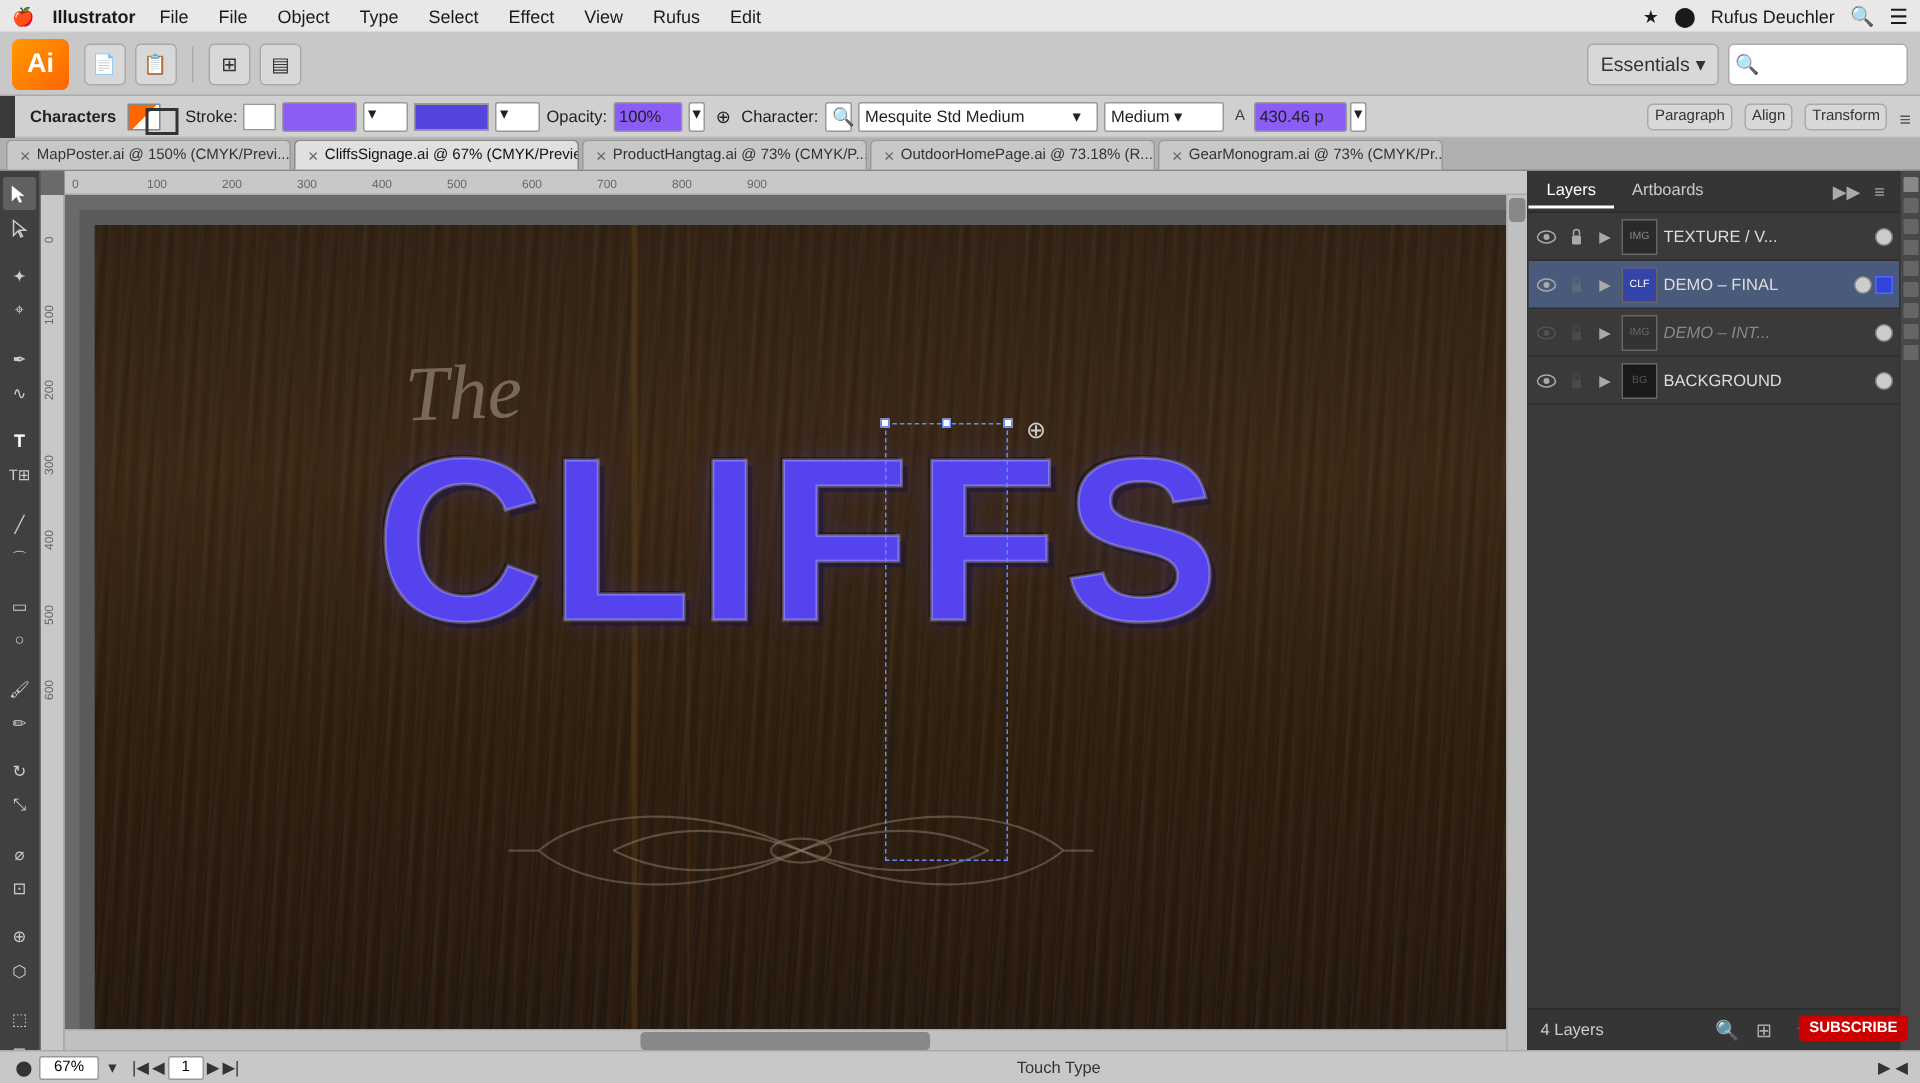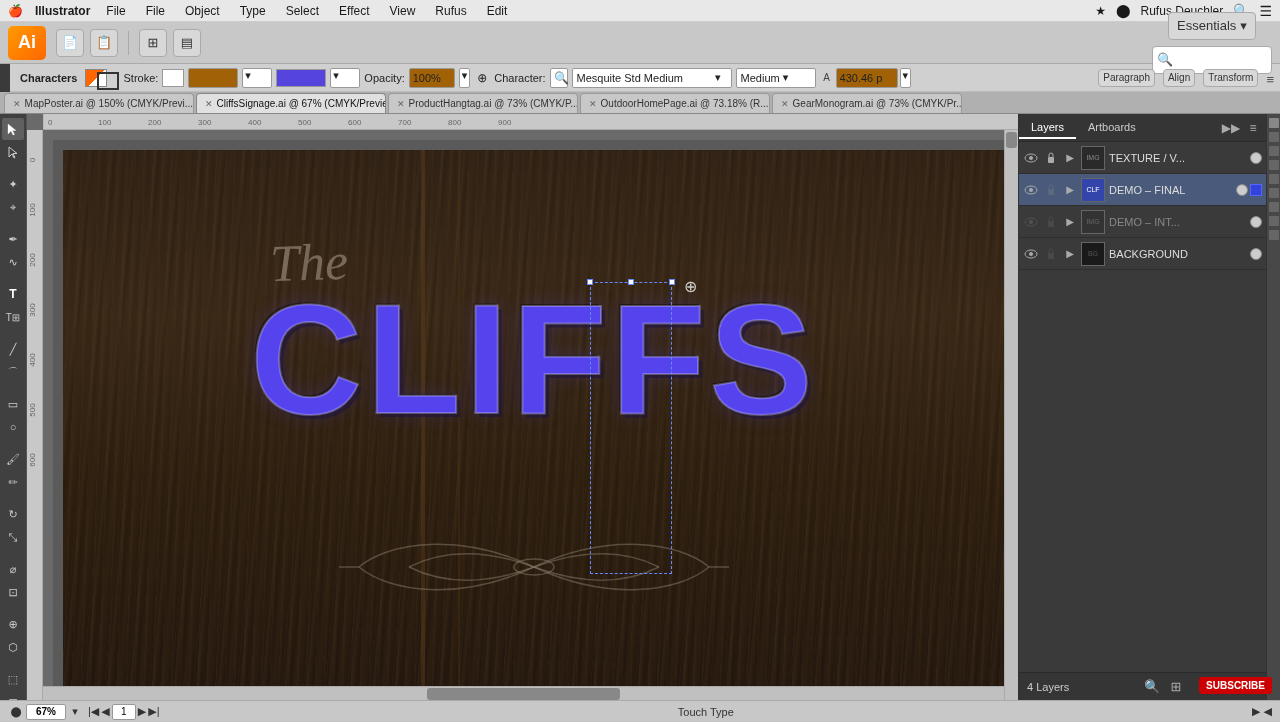--- a/index.html
+++ b/index.html
@@ -76,21 +76,21 @@
     .charbar-swatch {
       width: 22px; height: 18px;
       border: 1px solid #888;
       background: white;
       display: inline-block;
     }
     .charbar-input {
       height: 20px;
       border: 1px solid #999;
       border-radius: 2px;
-      background: #a16207;
+      background: #8b5cf6;
       padding: 0 3px;
       font-size: 11px;
       color: #222;
     }
     .charbar-select {
       height: 20px;
       border: 1px solid #999;
       border-radius: 2px;
       background: white;
       padding: 0 2px;
@@ -362,21 +362,20 @@
       left: 0;
       right: 0;
     }
     .zoom-input {
       width: 40px; height: 16px;
       border: 1px solid #999;
       border-radius: 2px;
       text-align: center;
       font-size: 10px;
       background: white;
-      font-weight: bold;
     }
     .page-input {
       width: 24px; height: 16px;
       border: 1px solid #999;
       border-radius: 2px;
       text-align: center;
       font-size: 10px;
       background: white;
     }
   </style>
@@ -404,21 +403,21 @@
   </div>
 </div>
 
 <div id="toolbar">
   <div class="ai-logo">Ai</div>
   <div class="toolbar-btn">📄</div>
   <div class="toolbar-btn">📋</div>
   <div class="toolbar-separator"></div>
   <div class="toolbar-btn">⊞</div>
   <div class="toolbar-btn">▤</div>
-  <div style="margin-left:auto; display:flex; align-items:center; gap:6px;flex-direction:column;">
+  <div style="margin-left:auto; display:flex; align-items:flex-start; gap:6px;">
     <div class="toolbar-btn" style="width:auto; padding:0 8px; gap:4px;">
       <span>Essentials</span>
       <span>▾</span>
     </div>
     <div class="toolbar-btn" style="width:120px; justify-content:flex-start; gap:4px; background:white;">
       <span style="color:#888;">🔍</span>
     </div>
   </div>
 </div>
 
@@ -710,21 +709,21 @@
             </svg>
         </div>
         <div class="layer-lock" style="opacity:0.2;">
           <svg width="10" height="12" viewBox="0 0 10 12">
               <rect x="2" y="5" width="6" height="6" rx="1" fill="#888"></rect>
               <path d="M3 5 V3 A2 2 0 0 1 7 3 V5" fill="none" stroke="#888" stroke-width="1"></path>
             </svg>
         </div>
         <div class="layer-expand">▶</div>
         <div class="layer-thumb" style="background:#333;font-size:7px;color:#666;">IMG</div>
-        <span class="layer-name" style="color:#888;">DEMO – INT...</span>
+        <span class="layer-name" style="color:#888;font-style:italic;">DEMO – INT...</span>
         <div class="layer-color-dot" style="background:#cccccc;"></div>
       </div>
 
       <div class="layer-item">
         <div class="layer-vis">
           <svg width="14" height="10" viewBox="0 0 14 10">
               <ellipse cx="7" cy="5" rx="6" ry="4" fill="none" stroke="#aaa" stroke-width="1"></ellipse>
               <circle cx="7" cy="5" r="2" fill="#aaa"></circle>
             </svg>
         </div>

